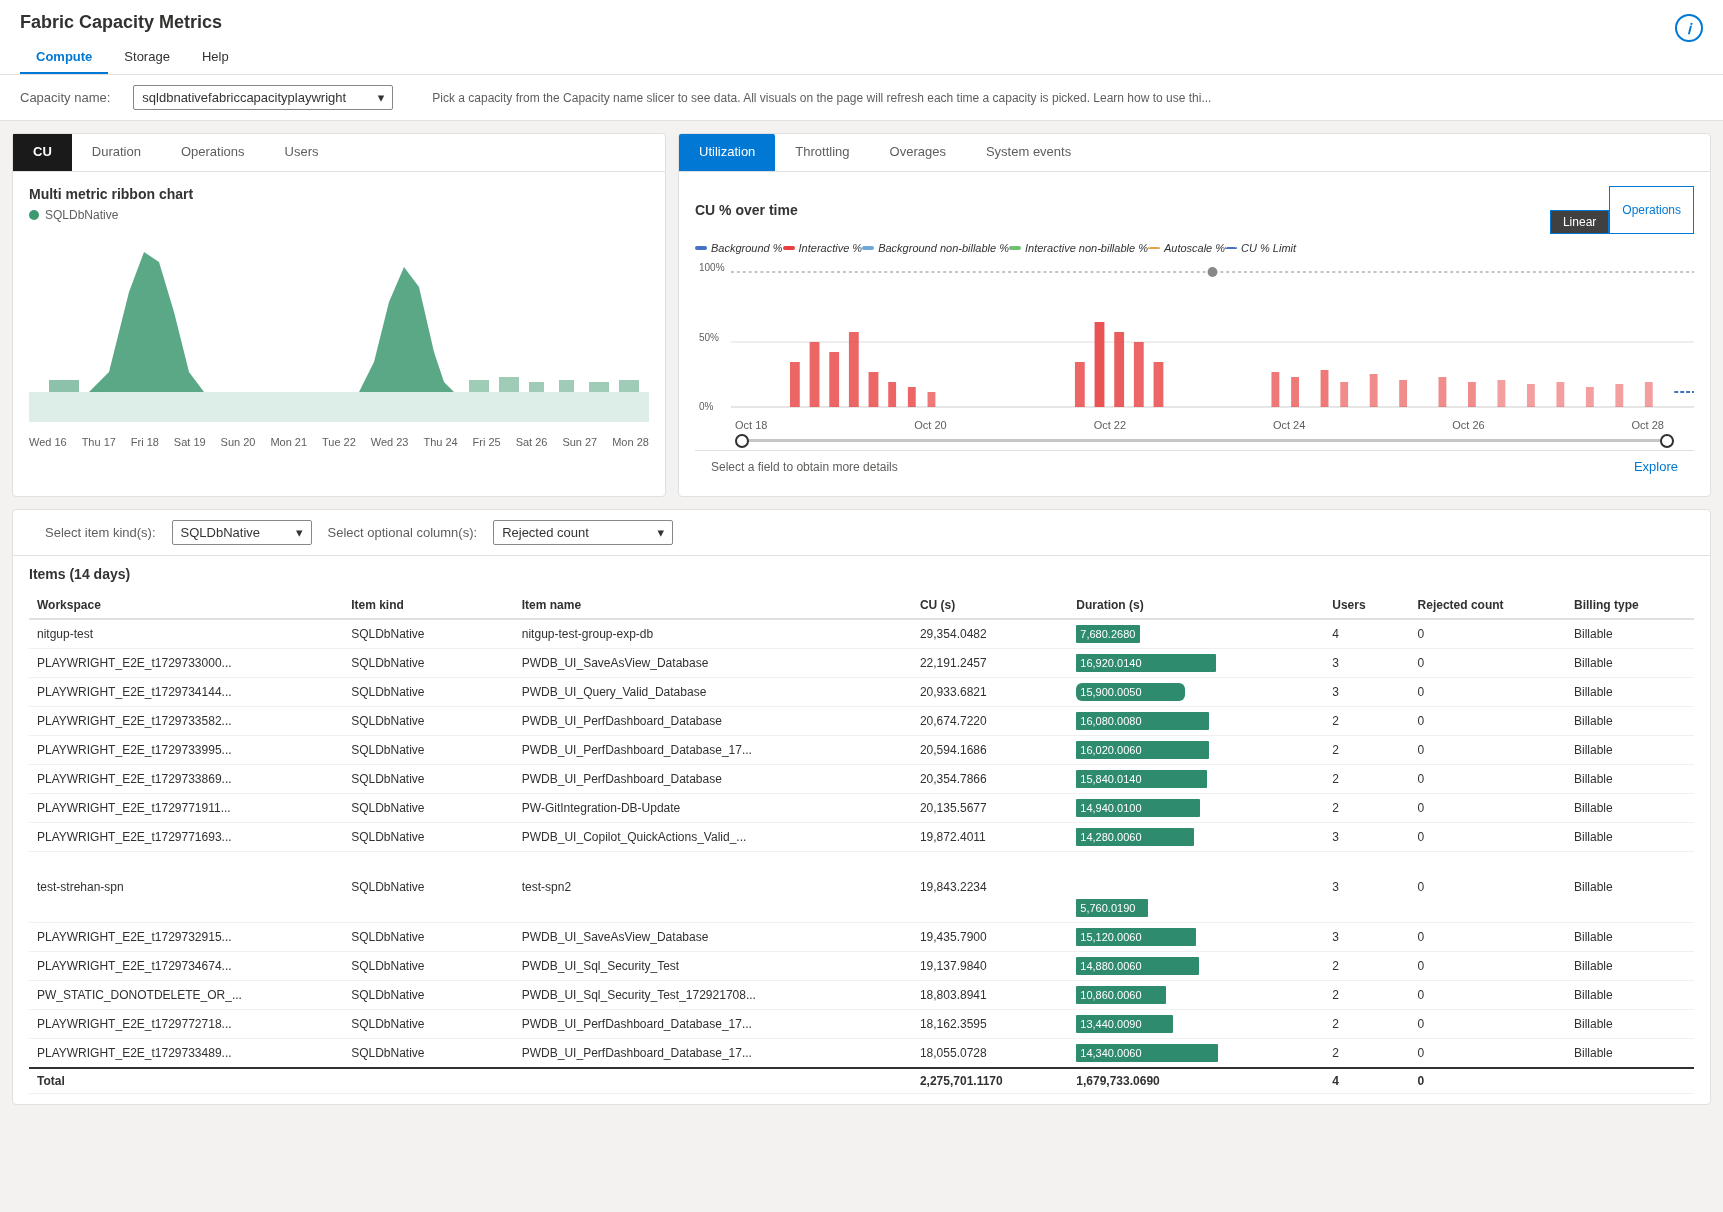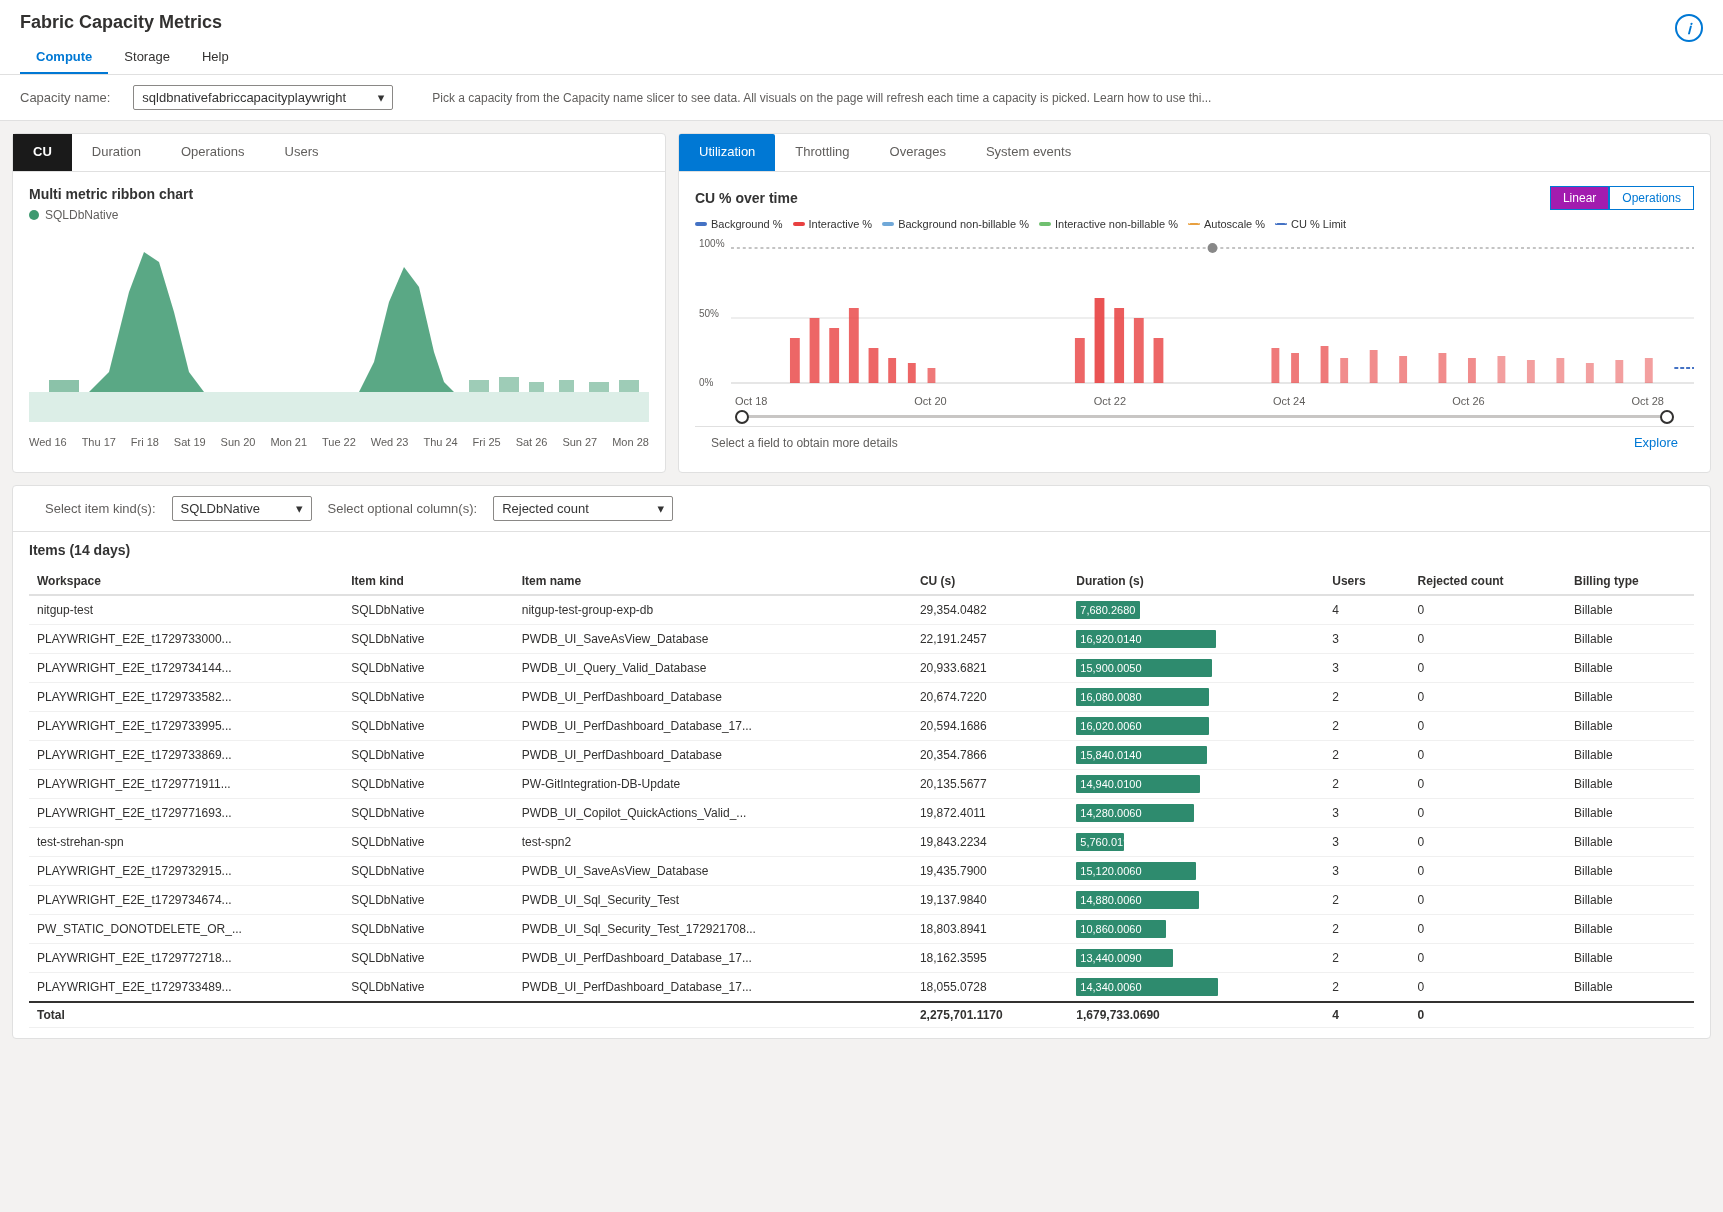--- a/index.html
+++ b/index.html
@@ -38,24 +38,24 @@
     .right-panel { background: #fff; border: 1px solid #e0e0e0; border-radius: 4px; flex: 1; padding: 0; }
     .util-tabs { display: flex; border-bottom: 1px solid #e0e0e0; }
     .util-tab { padding: 10px 20px; cursor: pointer; font-size: 13px; color: #605e5c; border-bottom: 2px solid transparent; }
     .util-tab.active { background: #0078d4; color: #fff; border-radius: 2px 2px 0 0; }
 
     .util-chart-area { padding: 14px 16px; }
     .util-chart-header { display: flex; justify-content: space-between; align-items: center; margin-bottom: 8px; }
     .util-chart-title { font-size: 14px; font-weight: 600; }
     .scale-buttons { display: flex; }
     .scale-btn { padding: 4px 12px; border: 1px solid #0078d4; font-size: 12px; cursor: pointer; }
-    .scale-btn.active { background: #a21caf; color: #fff; }
+    .scale-btn.active { background: #404040; color: #fff; margin-top: 24px; }
     .scale-btn:not(.active) { background: #fff; color: #0078d4; }
 
-    .chart-legend-util { display: flex; flex-wrap: wrap; gap: 10px; margin-bottom: 8px; font-size: 11px; color: #333; }
+    .chart-legend-util { display: flex; flex-wrap: wrap; gap: 0; margin-bottom: 8px; font-size: 11px; color: #333; font-style: italic; }
     .legend-entry { display: flex; align-items: center; gap: 4px; }
     .legend-color { width: 12px; height: 4px; border-radius: 2px; }
     .util-y-labels { position: absolute; left: 0; top: 0; height: 100%; display: flex; flex-direction: column; justify-content: space-between; font-size: 10px; color: #605e5c; padding: 0 4px; }
     .util-x-labels { display: flex; justify-content: space-between; font-size: 11px; color: #605e5c; padding: 4px 30px 0; }
 
     .range-slider { display: flex; align-items: center; gap: 4px; padding: 8px 30px; }
     .slider-track { flex: 1; height: 2px; background: #c8c6c4; border-radius: 1px; position: relative; }
     .slider-thumb { width: 14px; height: 14px; border-radius: 50%; background: #fff; border: 2px solid #323130; position: absolute; top: -6px; cursor: pointer; }
 
     .explore-row { display: flex; justify-content: space-between; align-items: center; padding: 8px 16px; border-top: 1px solid #e0e0e0; }
@@ -331,21 +331,21 @@
     <td>3</td>
     <td>0</td>
     <td>Billable</td>
   </tr>
             <tr>
     <td>PLAYWRIGHT_E2E_t1729734144...</td>
     <td>SQLDbNative</td>
     <td>PWDB_UI_Query_Valid_Database</td>
     <td>20,933.6821</td>
     <td class="duration-bar-cell">
-      <div class="duration-bar" style="width:136px;">
+      <div class="duration-bar" style="width:109px;border-radius:6px;">
         <span class="duration-bar-text">15,900.0050</span>
       </div>
     </td>
     <td>3</td>
     <td>0</td>
     <td>Billable</td>
   </tr>
             <tr>
     <td>PLAYWRIGHT_E2E_t1729733582...</td>
     <td>SQLDbNative</td>
@@ -415,21 +415,21 @@
     <td>3</td>
     <td>0</td>
     <td>Billable</td>
   </tr>
             <tr>
     <td>test-strehan-spn</td>
     <td>SQLDbNative</td>
     <td>test-spn2</td>
     <td>19,843.2234</td>
     <td class="duration-bar-cell">
-      <div class="duration-bar" style="width:48px;">
+      <div class="duration-bar" style="width:72px;margin-top:42px;">
         <span class="duration-bar-text">5,760.0190</span>
       </div>
     </td>
     <td>3</td>
     <td>0</td>
     <td>Billable</td>
   </tr>
             <tr>
     <td>PLAYWRIGHT_E2E_t1729732915...</td>
     <td>SQLDbNative</td>

